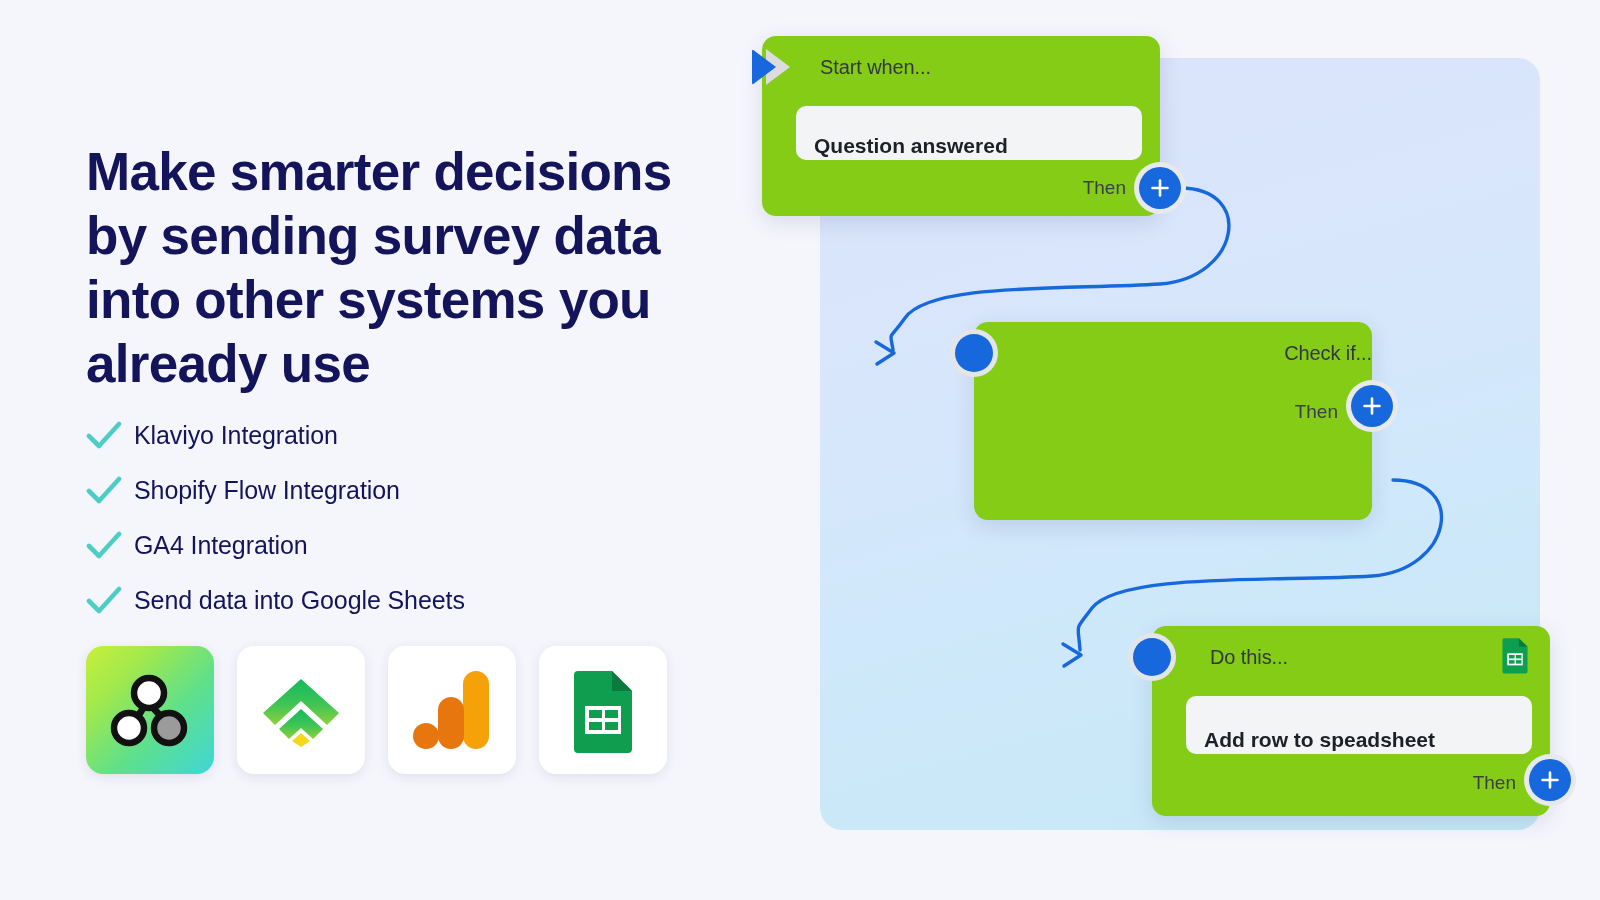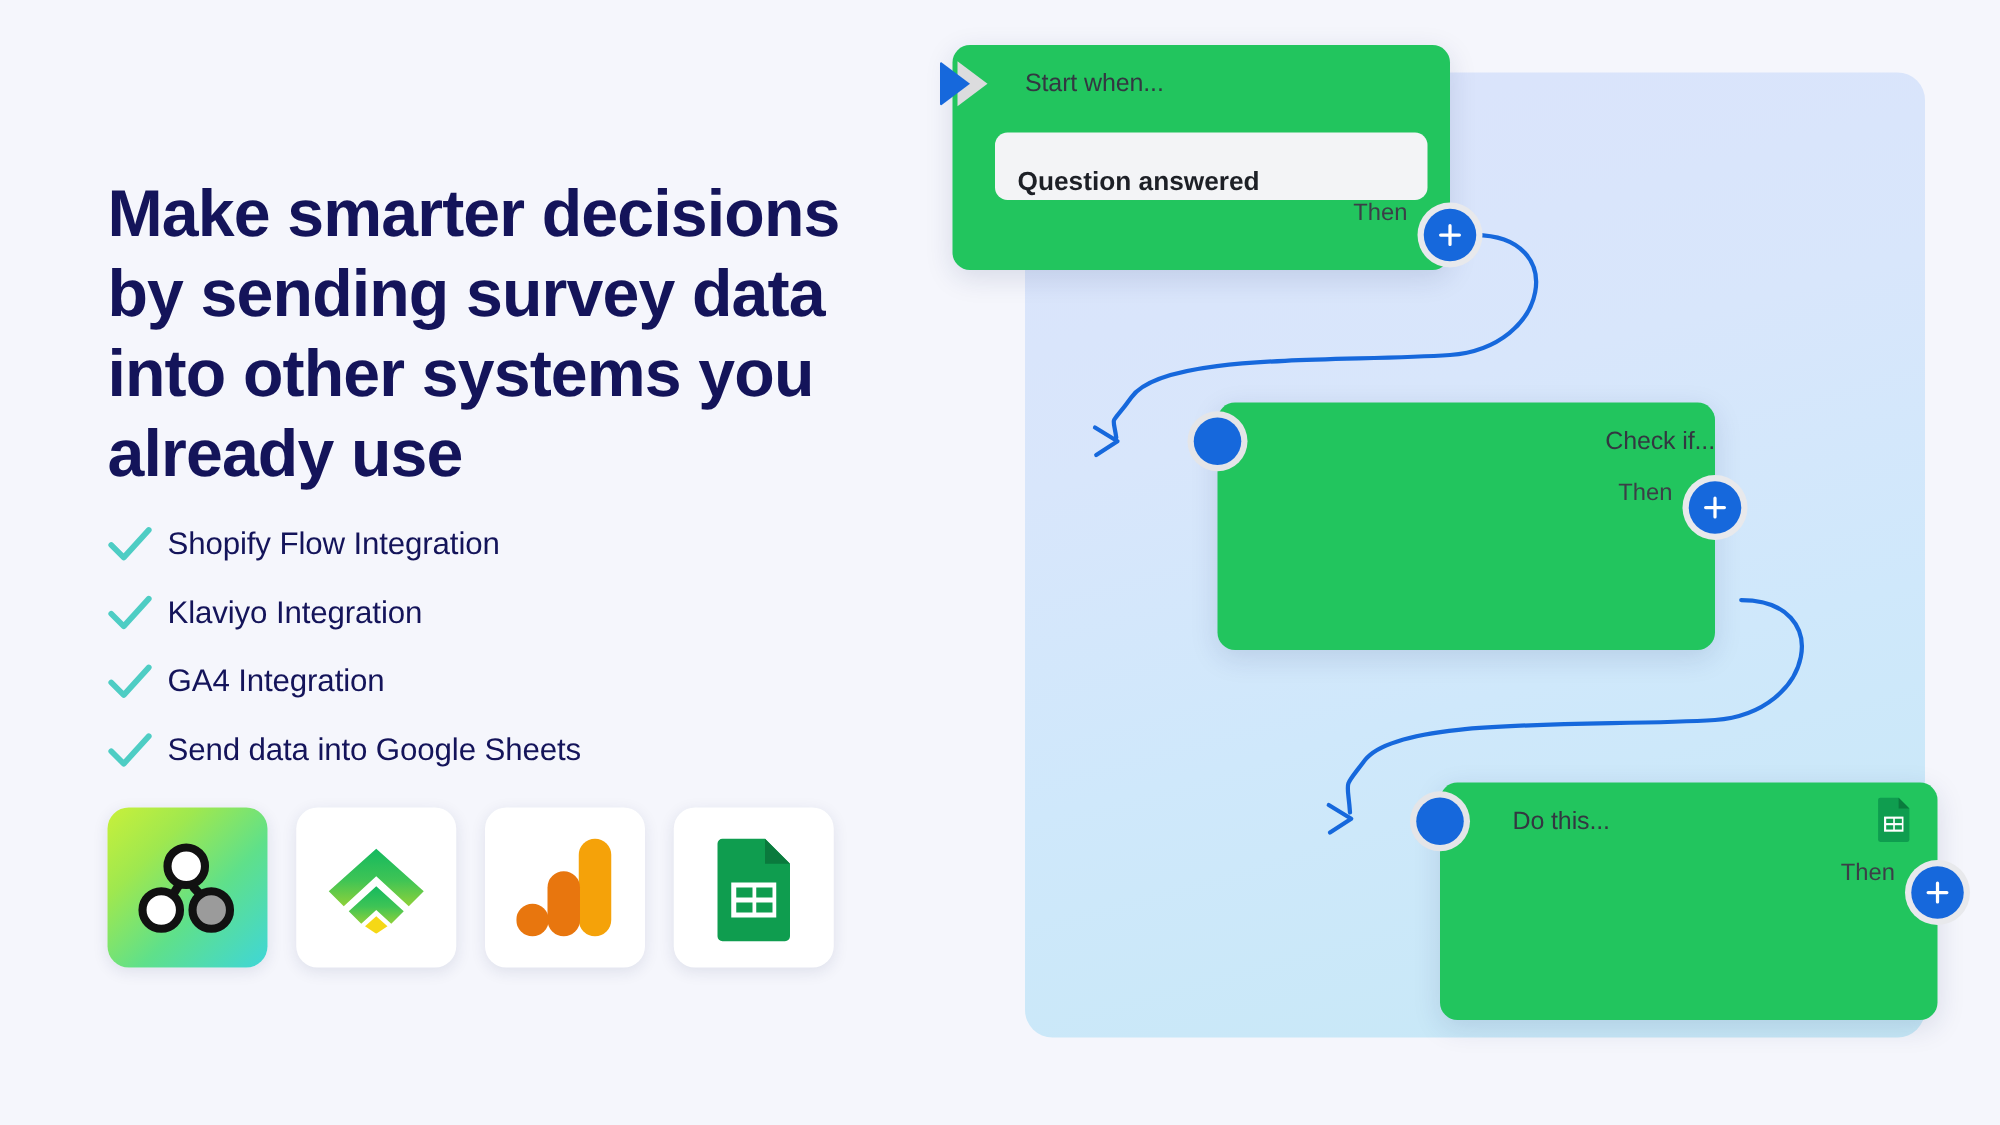--- a/index.html
+++ b/index.html
@@ -52,21 +52,21 @@
     background:linear-gradient(165deg,#dbe3fb 0%,#d8e6fb 35%,#cfe8fb 62%,#c6e8f6 100%);
   }
 
   #stripe-decoration{
     position:absolute;left:22px;top:710px;width:260px;height:190px;
   }
 
   #connectors{position:absolute;left:0;top:0;width:960px;height:900px;}
 
   .flow-card{
-    position:absolute;background:#22c55e;border-radius:14px;
+    position:absolute;background:#84cc16;border-radius:14px;
     box-shadow:0 6px 22px rgba(25,40,90,.13);
   }
   .card-head{
     position:relative;height:62px;display:flex;align-items:center;
   }
   .card-head-title{
     font-size:20px;color:#333741;font-weight:400;letter-spacing:-0.1px;
   }
   .node-badge{
     position:absolute;width:48px;height:48px;border-radius:50%;
@@ -76,21 +76,21 @@
     width:38px;height:38px;border-radius:50%;background:#1668dc;
   }
   .node-badge.play-badge{background:transparent;}
   .card-chip{
     background:#f3f4f6;border-radius:10px;
     display:flex;align-items:flex-end;
   }
   .chip-text{font-size:21px;color:#1d2026;line-height:1.32;}
   .chip-text.bold{font-weight:700;}
   .card-foot{
-    position:relative;display:flex;justify-content:flex-end;margin-left:25px;
+    position:relative;display:flex;align-items:center;justify-content:flex-end;margin-left:25px;
   }
   .then-label{font-size:19px;color:#3b3f47;font-weight:400;}
   .plus-button{
     position:absolute;width:52px;height:52px;border-radius:50%;
     background:#e8e9ec;display:flex;align-items:center;justify-content:center;
   }
   .plus-button .plus-inner{
     width:42px;height:42px;border-radius:50%;background:#1668dc;
     display:flex;align-items:center;justify-content:center;
   }
@@ -102,28 +102,28 @@
 <div id="left-column">
 
   <h1 id="page-title">Make smarter decisions by sending survey data into other systems you already use</h1>
 
   <div id="feature-list">
 
     <div class="feature-item">
       <svg class="check-icon" viewBox="0 0 36 30">
         <path d="M3 15 L13 25 L33 3" fill="none" stroke="#4ecdc4" stroke-width="4.6" stroke-linecap="round" stroke-linejoin="round"></path>
       </svg>
-      <span class="feature-label">Shopify Flow Integration</span>
+      <span class="feature-label">Klaviyo Integration</span>
     </div>
 
     <div class="feature-item">
       <svg class="check-icon" viewBox="0 0 36 30">
         <path d="M3 15 L13 25 L33 3" fill="none" stroke="#4ecdc4" stroke-width="4.6" stroke-linecap="round" stroke-linejoin="round"></path>
       </svg>
-      <span class="feature-label">Klaviyo Integration</span>
+      <span class="feature-label">Shopify Flow Integration</span>
     </div>
 
     <div class="feature-item">
       <svg class="check-icon" viewBox="0 0 36 30">
         <path d="M3 15 L13 25 L33 3" fill="none" stroke="#4ecdc4" stroke-width="4.6" stroke-linecap="round" stroke-linejoin="round"></path>
       </svg>
       <span class="feature-label">GA4 Integration</span>
     </div>
 
     <div class="feature-item">
@@ -274,20 +274,23 @@
       <svg class="sheets-badge" style="right:20px;top:10px;" width="30" height="38" viewBox="0 0 68 88">
         <path d="M5 5 h38 l20 20 v58 a4 4 0 0 1 -4 4 h-50 a4 4 0 0 1 -4 -4 v-74 a4 4 0 0 1 4 -4 z" fill="#0f9d4f"></path>
         <path d="M43 5 l20 20 h-20 z" fill="#0a7a3d"></path>
         <rect x="16" y="40" width="36" height="28" fill="#ffffff"></rect>
         <rect x="20" y="44" width="13" height="8" fill="#0f9d4f"></rect>
         <rect x="36" y="44" width="13" height="8" fill="#0f9d4f"></rect>
         <rect x="20" y="56" width="13" height="8" fill="#0f9d4f"></rect>
         <rect x="36" y="56" width="13" height="8" fill="#0f9d4f"></rect>
       </svg>
     </div>
+    <div class="card-chip" style="margin:8px 18px 0 34px;height:58px;padding:0 18px;">
+      <span class="chip-text bold">Add row to speadsheet</span>
+    </div>
     <div class="card-foot" style="height:58px;padding-right:34px;">
       <span class="then-label">Then</span>
       <div class="plus-button" style="right:-26px;top:0px;">
         <div class="plus-inner">
           <svg width="24" height="24" viewBox="0 0 24 24">
             <path d="M12 4.5 V19.5 M4.5 12 H19.5" stroke="#ffffff" stroke-width="2.6" stroke-linecap="round"></path>
           </svg>
         </div>
       </div>
     </div>

